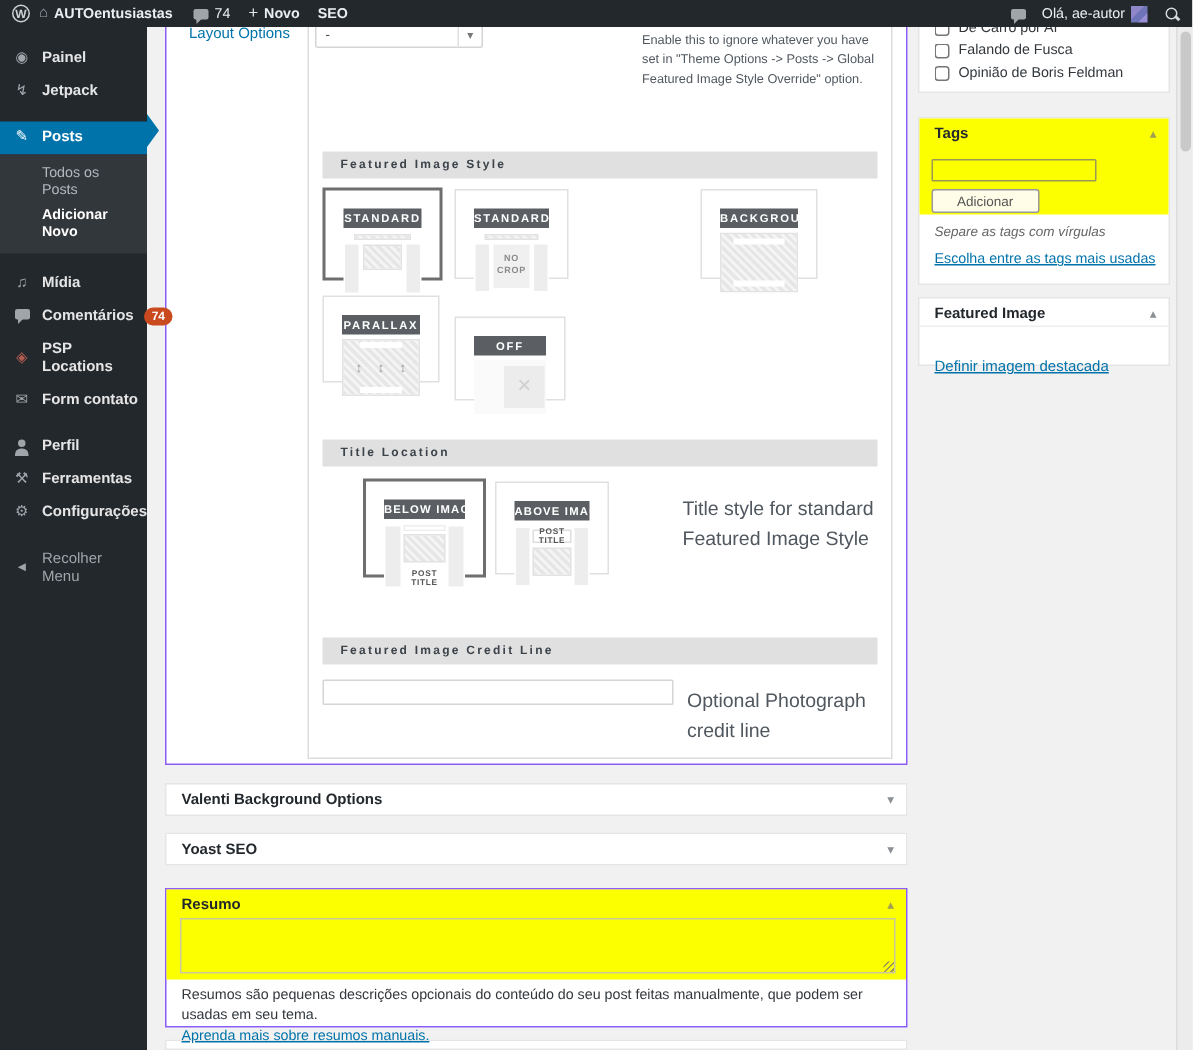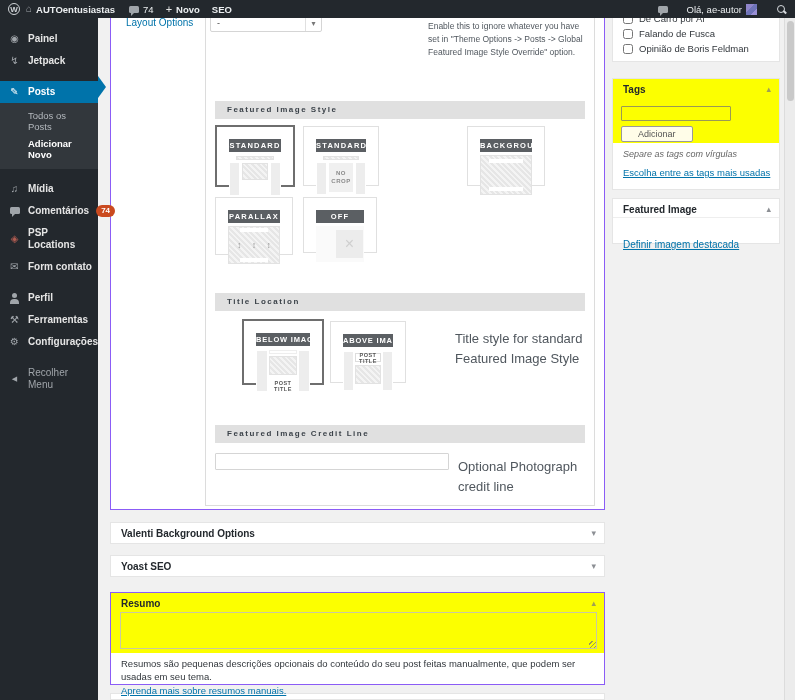--- a/index.html
+++ b/index.html
@@ -7,21 +7,21 @@
   body{font-family:"Liberation Sans","DejaVu Sans",sans-serif;background:#f1f1f1;color:#32373c;-webkit-font-smoothing:antialiased}
   .page{position:relative;width:795px;height:700px;background:#f1f1f1;overflow:hidden}
 
   
   .adminbar{position:absolute;left:0;top:0;width:795px;height:18px;background:#23282d;z-index:40;display:flex;align-items:center;font-size:9.5px;color:#eceff1;padding:0 8px;gap:6px}
   .adminbar .grp{display:flex;align-items:center;gap:4px;cursor:pointer}
   .wp-badge{width:12px;height:12px;border:1px solid #cfd3d6;border-radius:50%;display:flex;align-items:center;justify-content:center;font-size:8px;font-weight:bold;color:#cfd3d6}
   .ab-icon{color:#a0a5aa;font-size:10px;line-height:1}
   .bubble{position:relative;width:10px;height:7px;background:#a0a5aa;border-radius:1.5px;display:inline-block}
   .bubble::after{content:"";position:absolute;left:2px;bottom:-3px;border:2px solid transparent;border-top-color:#a0a5aa;border-left-color:#a0a5aa}
-  .ab-right{margin-left:auto;display:flex;align-items:center;gap:19px}
+  .ab-right{margin-left:auto;display:flex;align-items:center;gap:11px}
   .avatar{width:11px;height:11px;background:linear-gradient(135deg,#8f85c9 0 40%,#6f74b8 40% 70%,#9a90d6 70%);display:inline-block}
   .mag{position:relative;width:11px;height:11px;display:inline-block}
   .mag::before{content:"";position:absolute;left:1px;top:1px;width:6px;height:6px;border:1.4px solid #d5d9dd;border-radius:50%}
   .mag::after{content:"";position:absolute;left:7px;top:7px;width:3.5px;height:1.6px;background:#d5d9dd;transform:rotate(45deg)}
 
   
   .sidebar{position:absolute;left:0;top:18px;width:98px;height:682px;background:#23282d;z-index:30;font-size:10px;padding-top:10px}
   .mi{display:flex;align-items:center;gap:7px;padding:5px 6px 5px 8px;color:#e5e5e5;font-weight:600;cursor:pointer;line-height:1.2}
   .mi .ic{width:13px;text-align:center;color:#a0a5aa;font-size:10px;font-weight:normal;flex:0 0 13px}
   .mi.active{background:#0073aa;color:#fff}
@@ -242,21 +242,21 @@
           <div class="abs" style="left:12px;right:12px;top:2px;height:4px;background:#fff"></div>
           <div class="abs" style="left:12px;right:12px;bottom:2px;height:4px;background:#fff"></div>
           <div class="abs updown-row" style="left:4px;right:4px;top:8px;bottom:8px">
             <span>↕</span>
             <span>↕</span>
             <span>↕</span>
           </div>
         </div>
       </div>
 
-      <div class="tile" style="left:97px;top:190px;width:74px;height:56px">
+      <div class="tile" style="left:97px;top:204px;width:74px;height:56px">
         <div class="tile-h">OFF</div>
         <div class="tile-b" style="height:36px;background:#fafafa">
           <div class="abs offbox" style="left:20px;top:4px;width:27px;height:28px">×</div>
         </div>
       </div>
 
       <div class="section-bar" style="top:286px">Title Location</div>
 
       <div class="tile selected" style="left:36px;top:312px;width:82px;height:66px">
         <div class="tile-h" style="letter-spacing:.8px">BELOW IMAGE</div>

